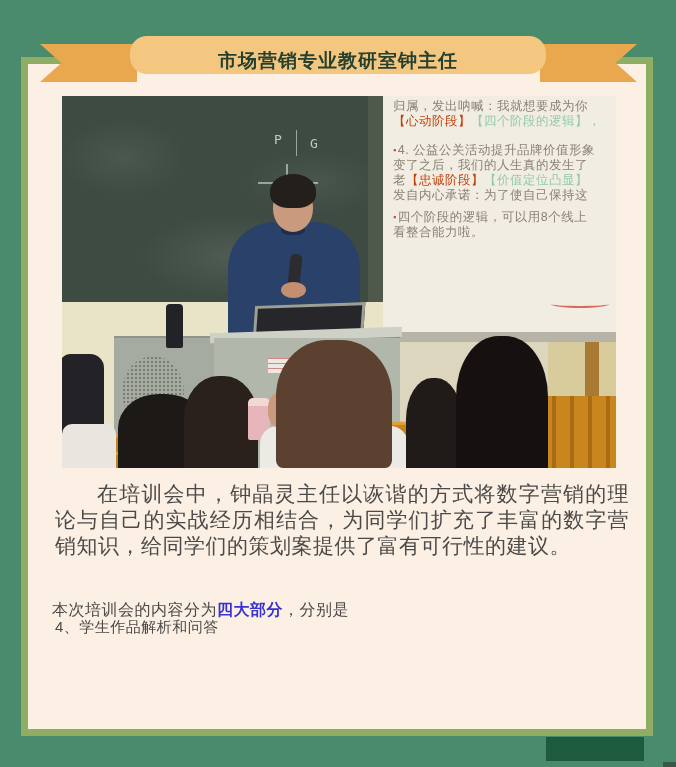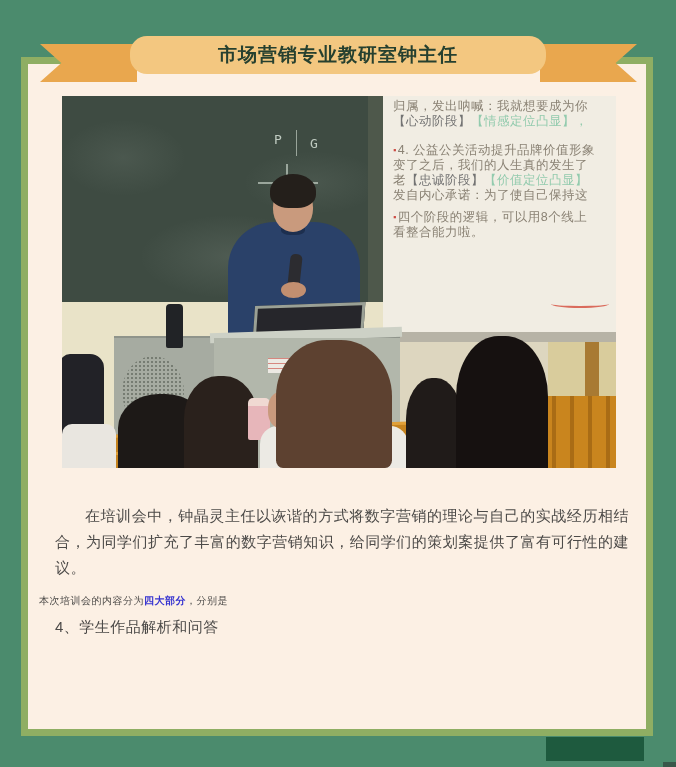--- a/index.html
+++ b/index.html
@@ -9,38 +9,38 @@
     font-family:"Liberation Sans","DejaVu Sans",sans-serif;
   }
   .abs{position:absolute;}
   
   .card{left:21px;top:57px;width:618px;height:665px;background:var(--card-bg,#fcf0e4);border:7px solid var(--card-border,#8fae63);}
   
   .tail{top:44px;width:97px;height:38px;background:var(--tail,#e9a74e);z-index:4;}
   .tail-left{left:40px;clip-path:polygon(0 0,100% 0,100% 100%,0 100%,22% 50%);}
   .tail-right{left:540px;clip-path:polygon(0 0,100% 0,78% 50%,100% 100%,0 100%);}
   .band{left:130px;top:36px;width:416px;height:38px;background:var(--band,#f3c780);z-index:5;
-    display:flex;align-items:center;justify-content:center;
+    display:flex;align-items:flex-end;justify-content:center;
     font-size:19px;font-weight:bold;color:var(--title,#26402f);letter-spacing:1px;border-radius:17px;}
   
   .photo{left:62px;top:96px;width:554px;height:372px;overflow:hidden;background:#ded8c2;}
   .blackboard{left:0;top:0;width:306px;height:206px;background-color:#3e4b42;
     background-image:
       radial-gradient(ellipse 90px 55px at 20% 30%,rgba(225,235,225,.08),transparent 70%),
       radial-gradient(ellipse 130px 60px at 55% 78%,rgba(225,235,225,.10),transparent 70%),
       radial-gradient(ellipse 100px 45px at 82% 42%,rgba(225,235,225,.07),transparent 70%);}
   .board-frame{left:306px;top:0;width:15px;height:212px;background:#4e584b;}
   .chalk{color:rgba(228,238,228,.78);font-family:"DejaVu Sans Mono",monospace;font-size:13px;}
   .chalk-line{background:rgba(228,238,228,.55);}
   .wall-left{left:0;top:206px;width:321px;height:166px;background:#e9e3c8;}
   
   .screen{left:321px;top:0;width:233px;height:236px;background:#f1ede3;padding:3px 0 0 10px;box-sizing:border-box;}
   .s-line{font-size:12.5px;line-height:15px;color:#8a8274;white-space:nowrap;letter-spacing:.5px;}
   .s-gap{height:7px;}
-  .s-red{color:#737373;}
+  .s-red{color:#c2410c;}
   .s-green{color:#93cbae;}
   .s-bullet{color:#cc4a42;font-size:9px;vertical-align:1px;margin-right:1px;}
   .red-line{left:168px;top:204px;width:58px;height:6px;border-bottom:2px solid #da6b5c;border-radius:0 0 60% 60%;}
   .screen-bar{left:321px;top:236px;width:233px;height:10px;background:#b7b3a6;}
   .wall-right{left:321px;top:246px;width:233px;height:126px;background:#ddd6bf;}
   .yellow-wall{left:486px;top:246px;width:68px;height:126px;background:#d9cc9c;}
   .wood-stripe{left:523px;top:246px;width:14px;height:126px;background:#a87a33;}
   
   .cabinet{left:52px;top:240px;width:286px;height:132px;background:#a6aba1;border-top:2px solid #8f948b;}
   .vent{border-radius:50%;background-image:radial-gradient(#767c72 1px,transparent 1px);background-size:4px 4px;}
@@ -67,22 +67,22 @@
   .chair{background:#c5831f;border-top:3px solid #e0a039;}
   .head{border-radius:46% 46% 0 0;}
   .girl-shirt{left:198px;top:330px;width:148px;height:42px;background:#eceae4;border-radius:18px 18px 0 0;}
   .girl-hand{left:206px;top:296px;width:26px;height:36px;background:#c99a7d;border-radius:45%;}
   .girl-hair{left:214px;top:244px;width:116px;height:128px;background:#5d4130;border-radius:44% 44% 6% 6%;}
   .bottle-pink{left:186px;top:302px;width:22px;height:42px;border-radius:5px 5px 2px 2px;
     background:linear-gradient(#f0d9d2 0 8px,#e7b6ba 8px);}
   .chairs-right{left:476px;top:300px;width:78px;height:72px;border-top:0;
     background:repeating-linear-gradient(90deg,#c9851e 0 14px,#a96c15 14px 18px);}
   
-  .para1{left:55px;top:488px;width:574px;font-size:15px;line-height:26px;color:var(--text,#4c4a48);text-align:justify;text-indent:2em;letter-spacing:.5px;}
-  .para2{left:39px;top:584px;width:574px;font-size:10px;color:var(--text,#4c4a48);letter-spacing:.5px;}
+  .para1{left:55px;top:460px;width:574px;font-size:21px;line-height:26px;color:var(--text,#4c4a48);text-align:justify;text-indent:2em;letter-spacing:.5px;}
+  .para2{left:52px;top:584px;width:574px;font-size:16px;color:var(--text,#4c4a48);letter-spacing:.5px;}
   .hl{color:var(--highlight,#3633d0);font-weight:bold;}
   .list{left:55px;top:612px;width:574px;font-size:15px;line-height:30px;color:var(--text,#4c4a48);letter-spacing:.5px;}
   
   .footer-bar{left:546px;top:737px;width:98px;height:24px;background:var(--footer,#1e5a3e);}
   .corner-chip{left:663px;top:762px;width:13px;height:5px;background:#39584a;}
 </style>
 </head>
 <body>
 
 <div class="abs card"></div>
@@ -98,21 +98,21 @@
   <span class="abs chalk" style="left:212px;top:36px;">P</span>
   <div class="abs chalk-line" style="left:234px;top:34px;width:1px;height:26px;"></div>
   <span class="abs chalk" style="left:248px;top:40px;">G</span>
   <div class="abs chalk-line" style="left:196px;top:86px;width:60px;height:2px;"></div>
   <div class="abs chalk-line" style="left:224px;top:68px;width:2px;height:38px;"></div>
   <div class="abs board-frame"></div>
   <div class="abs wall-left"></div>
 
   <div class="abs screen">
     <div class="s-line">归属，发出呐喊：我就想要成为你</div>
-    <div class="s-line"><span class="s-red">【心动阶段】</span><span class="s-green">【情感定位凸显】，</span></div>
+    <div class="s-line"><span class="s-red">【心动阶段】</span><span class="s-green">【四个阶段的逻辑】，</span></div>
     <div class="s-gap"></div>
     <div class="s-gap"></div>
     <div class="s-line"><span class="s-bullet">▪</span><span>4. 公益公关活动提升品牌价值形象</span></div>
     <div class="s-line">变了之后，我们的人生真的发生了</div>
     <div class="s-line"><span>老</span><span class="s-red">【忠诚阶段】</span><span class="s-green">【价值定位凸显】</span></div>
     <div class="s-line">发自内心承诺：为了使自己保持这</div>
     <div class="s-gap"></div>
     <div class="s-line"><span class="s-bullet">▪</span><span>四个阶段的逻辑，可以用8个线上</span></div>
     <div class="s-line">看整合能力啦。</div>
     <div class="abs red-line"></div>

